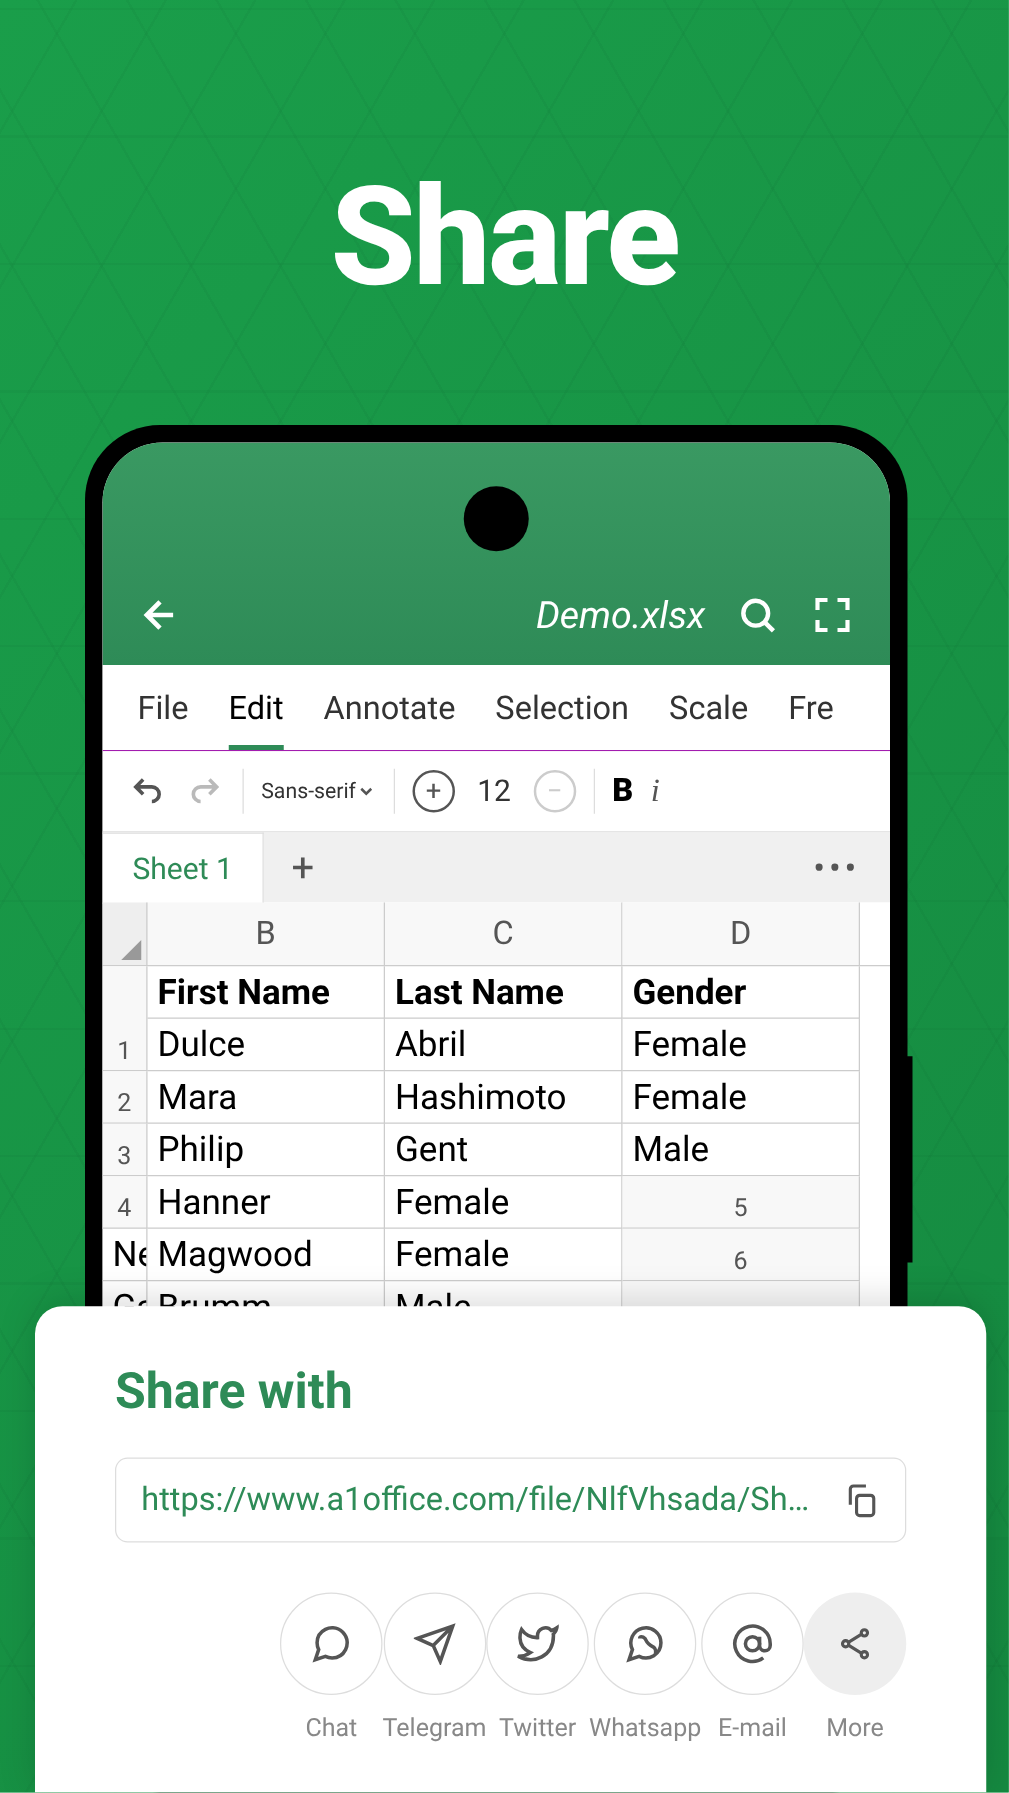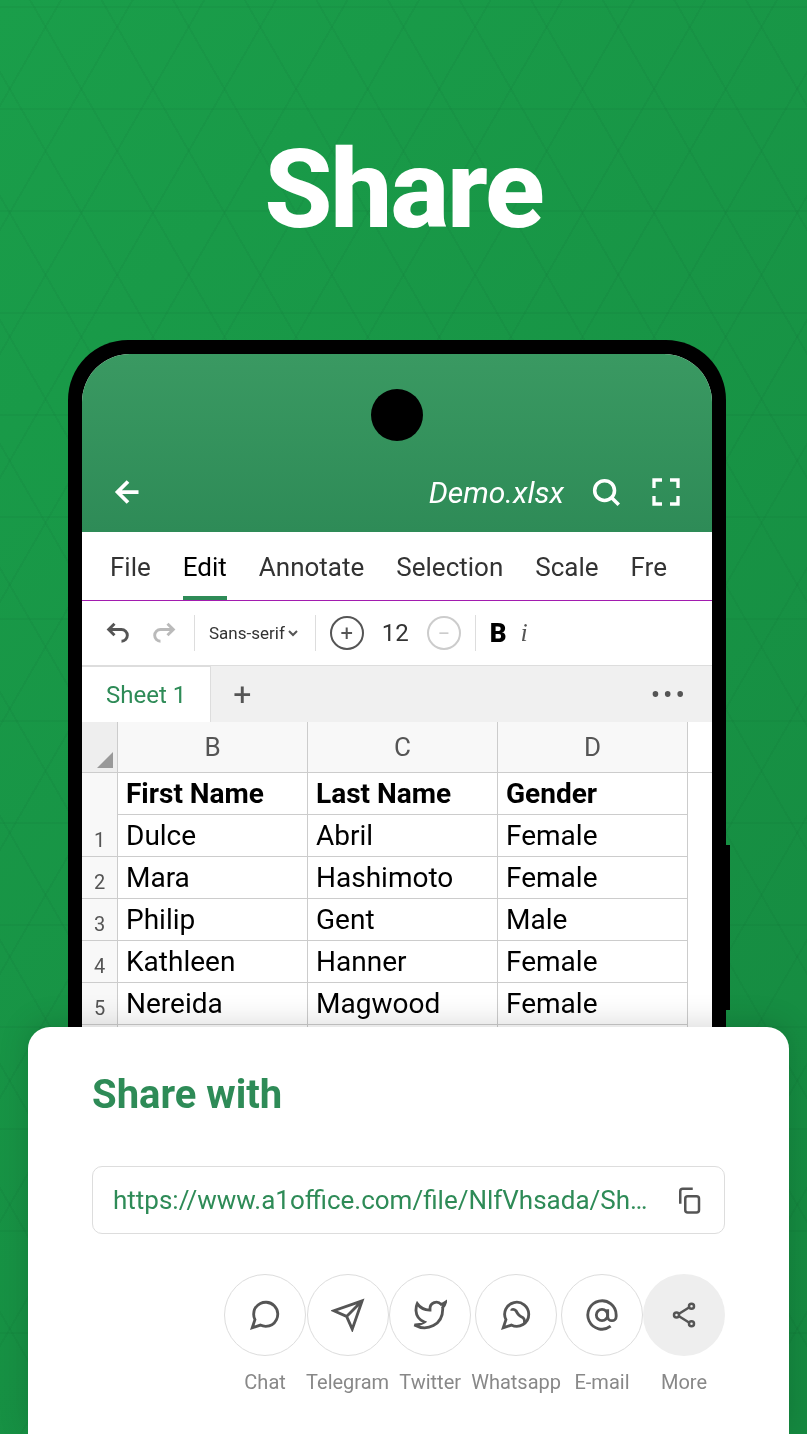--- a/index.html
+++ b/index.html
@@ -180,21 +180,21 @@
   bottom: 0;
   background: #fff;
   border-radius: 22px 22px 0 0;
   padding: 44px 64px 40px 64px;
   box-shadow: 0 -4px 30px rgba(0,0,0,0.15);
 }
 .share-title {
   color: #2e8b57;
   font-size: 40px;
   font-weight: 700;
-  margin-bottom: 48px;
+  margin-bottom: 30px;
 }
 .url-box {
   border: 1px solid #ddd;
   border-radius: 10px;
   padding: 18px 20px;
   display: flex;
   align-items: center;
   gap: 16px;
   margin-bottom: 40px;
 }
@@ -328,21 +328,20 @@
           <div class="data-cell">Female</div>
           <div class="row-num" style="grid-row:span 1">2</div>
           <div class="data-cell">Mara</div>
           <div class="data-cell">Hashimoto</div>
           <div class="data-cell">Female</div>
           <div class="row-num" style="grid-row:span 1">3</div>
           <div class="data-cell">Philip</div>
           <div class="data-cell">Gent</div>
           <div class="data-cell">Male</div>
           <div class="row-num" style="grid-row:span 1">4</div>
-          <div class="data-cell">Kathleen</div>
           <div class="data-cell">Hanner</div>
           <div class="data-cell">Female</div>
           <div class="row-num" style="grid-row:span 1">5</div>
           <div class="data-cell">Nereida</div>
           <div class="data-cell">Magwood</div>
           <div class="data-cell">Female</div>
           <div class="row-num" style="grid-row:span 1">6</div>
           <div class="data-cell">Gaston</div>
           <div class="data-cell">Brumm</div>
           <div class="data-cell">Male</div>

